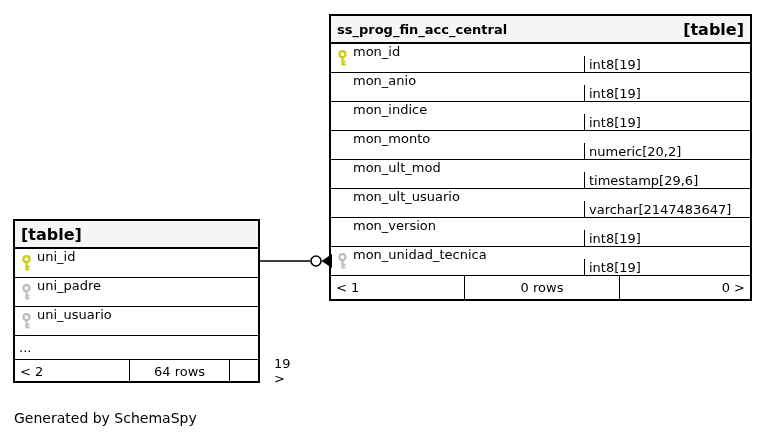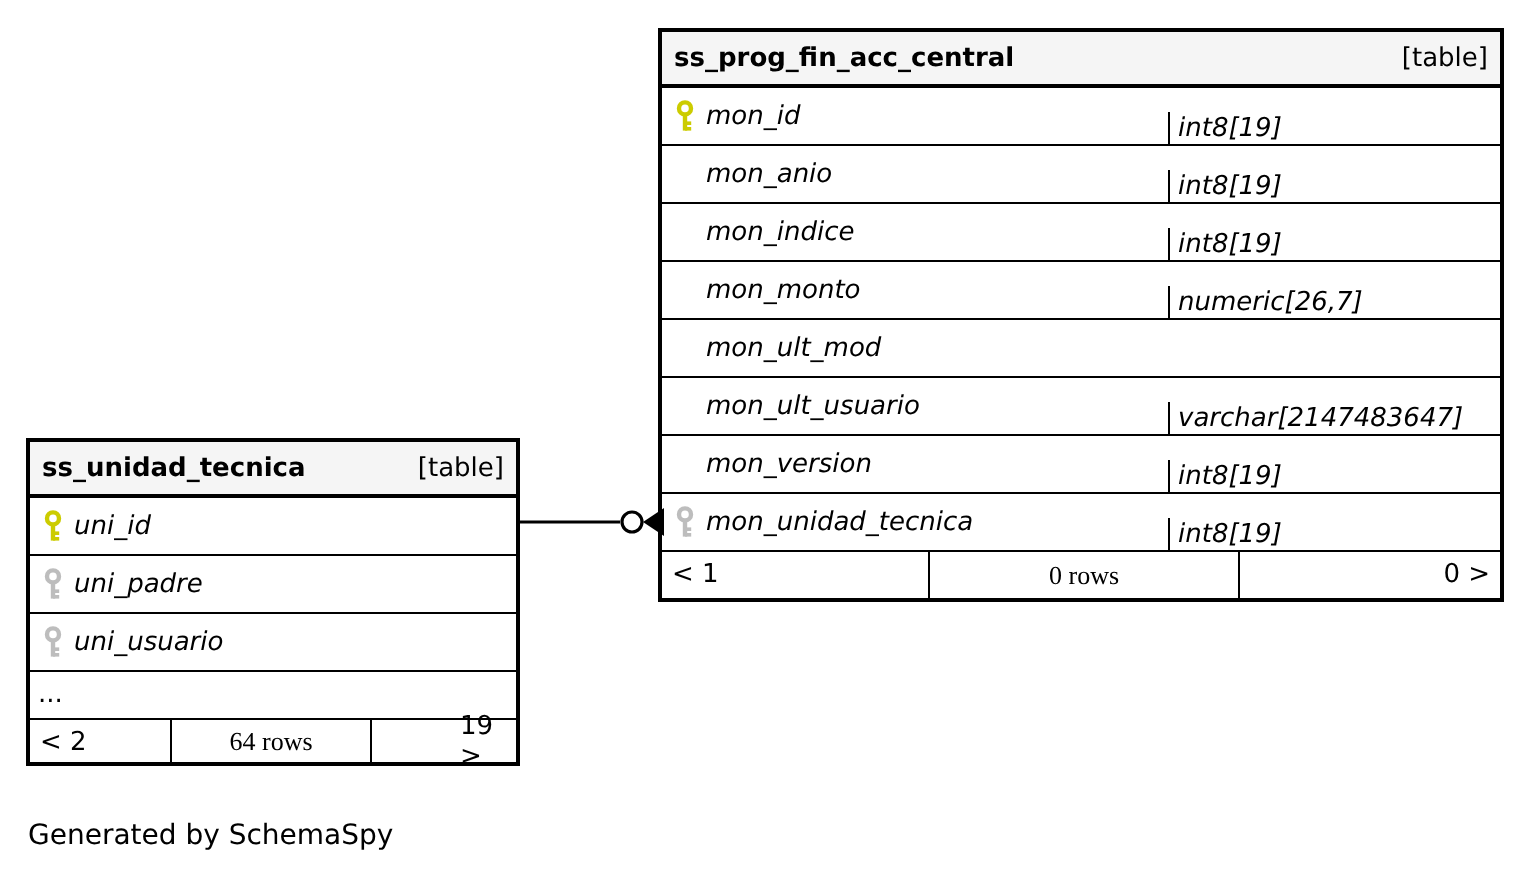--- a/index.html
+++ b/index.html
@@ -27,29 +27,27 @@
   .entity-header{
     display:flex;
     align-items:center;
     justify-content:space-between;
     background:var(--header-bg);
     border-bottom:2px solid var(--border);
     padding:13px 6px;
     font-size:13px;
   }
   .entity-title{font-weight:bold;}
-  .entity-badge{font-weight:normal;font-size:13px;}
+  .entity-badge{font-weight:bold;font-size:16px;}
   .col-row{
     display:flex;
-    align-items:center;
     height:29px;
     border-bottom:1px solid var(--border);
     font-size:13px;
     background:var(--row-bg);
-    font-style:italic;
   }
   .keyslot{
     flex:0 0 22px;
     display:flex;
     align-items:center;
     justify-content:center;
   }
   .pk{color:var(--primary-key);}
   .fk{color:var(--foreign-key);}
   .colname{flex:1 1 auto;white-space:nowrap;overflow:hidden;}
@@ -76,37 +74,37 @@
     align-items:stretch;
     font-size:13px;
   }
   .pager>div{
     display:flex;
     align-items:center;
     padding:0 5px;
   }
   .pager .sep{border-left:1px solid var(--border);}
   .pager .prev{justify-content:flex-start;}
-  .pager .rows{justify-content:center;font-family:Liberation Serif, serif;}
+  .pager .rows{justify-content:center;}
   .pager .next{justify-content:flex-end;}
 
   
   #t-central{left:329px;top:14px;width:423px;height:287px;}
   #t-central .entity-header{height:27px;}
   #t-central .pager{height:23px;}
   #t-central .pager .prev{flex:0 0 133px;}
   #t-central .pager .rows{flex:0 0 155px;}
   #t-central .pager .next{flex:1 1 auto;}
 
   
   #t-unidad{left:13px;top:219px;width:247px;height:164px;}
   #t-unidad .entity-header{height:27px;}
   #t-unidad .pager{height:22px;}
   #t-unidad .pager .prev{flex:0 0 70px;}
-  #t-unidad .pager .rows{flex:0 0 100px;}
+  #t-unidad .pager .rows{flex:0 0 100px;margin-left:44px;}
   #t-unidad .pager .next{flex:1 1 auto;padding-left:44px;}
 
   .connector{position:absolute;left:259px;top:249px;}
 
   .footnote{
     position:absolute;
     left:14px;
     top:410px;
     font-size:14px;
   }
@@ -142,26 +140,27 @@
 
   <div class="col-row">
     <span class="keyslot"></span>
     <span class="colname">mon_indice</span>
     <span class="coltype">int8[19]</span>
   </div>
 
   <div class="col-row">
     <span class="keyslot"></span>
     <span class="colname">mon_monto</span>
-    <span class="coltype">numeric[26,7]</span>
+    <span class="coltype">numeric[20,2]</span>
   </div>
 
   <div class="col-row">
     <span class="keyslot"></span>
     <span class="colname">mon_ult_mod</span>
+    <span class="coltype">timestamp[29,6]</span>
   </div>
 
   <div class="col-row">
     <span class="keyslot"></span>
     <span class="colname">mon_ult_usuario</span>
     <span class="coltype">varchar[2147483647]</span>
   </div>
 
   <div class="col-row">
     <span class="keyslot"></span>
@@ -184,21 +183,20 @@
 
   <div class="pager">
     <div class="prev">&lt; 1</div>
     <div class="rows sep">0 rows</div>
     <div class="next sep">0 &gt;</div>
   </div>
 </div>
 
 <div class="entity" id="t-unidad">
   <div class="entity-header">
-    <span class="entity-title">ss_unidad_tecnica</span>
     <span class="entity-badge">[table]</span>
   </div>
 
   <div class="col-row">
     <span class="keyslot pk">
       <svg class="keyicon" width="11" height="16" viewBox="0 0 11 16">
           <circle cx="5.5" cy="4.2" r="3" fill="none" stroke="currentColor" stroke-width="2.2"></circle>
           <line x1="5.5" y1="7.2" x2="5.5" y2="15.3" stroke="currentColor" stroke-width="2.2"></line>
           <line x1="5.5" y1="11.6" x2="8.6" y2="11.6" stroke="currentColor" stroke-width="1.8"></line>
           <line x1="5.5" y1="14.4" x2="8.6" y2="14.4" stroke="currentColor" stroke-width="1.8"></line>

